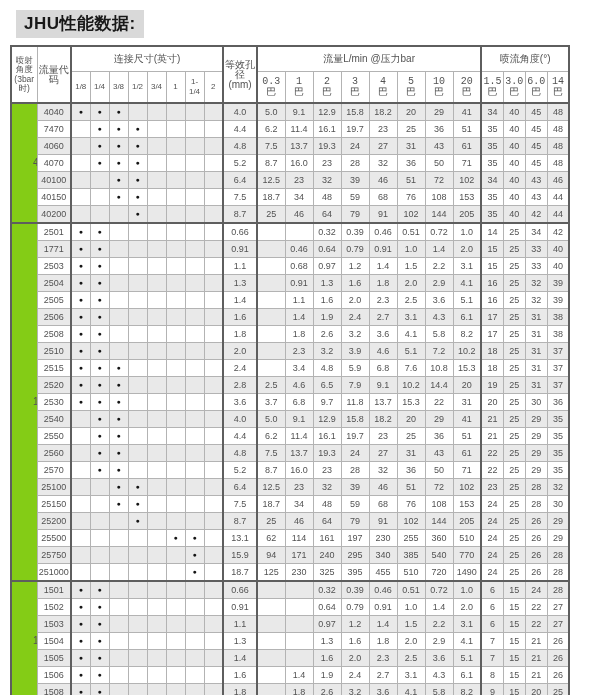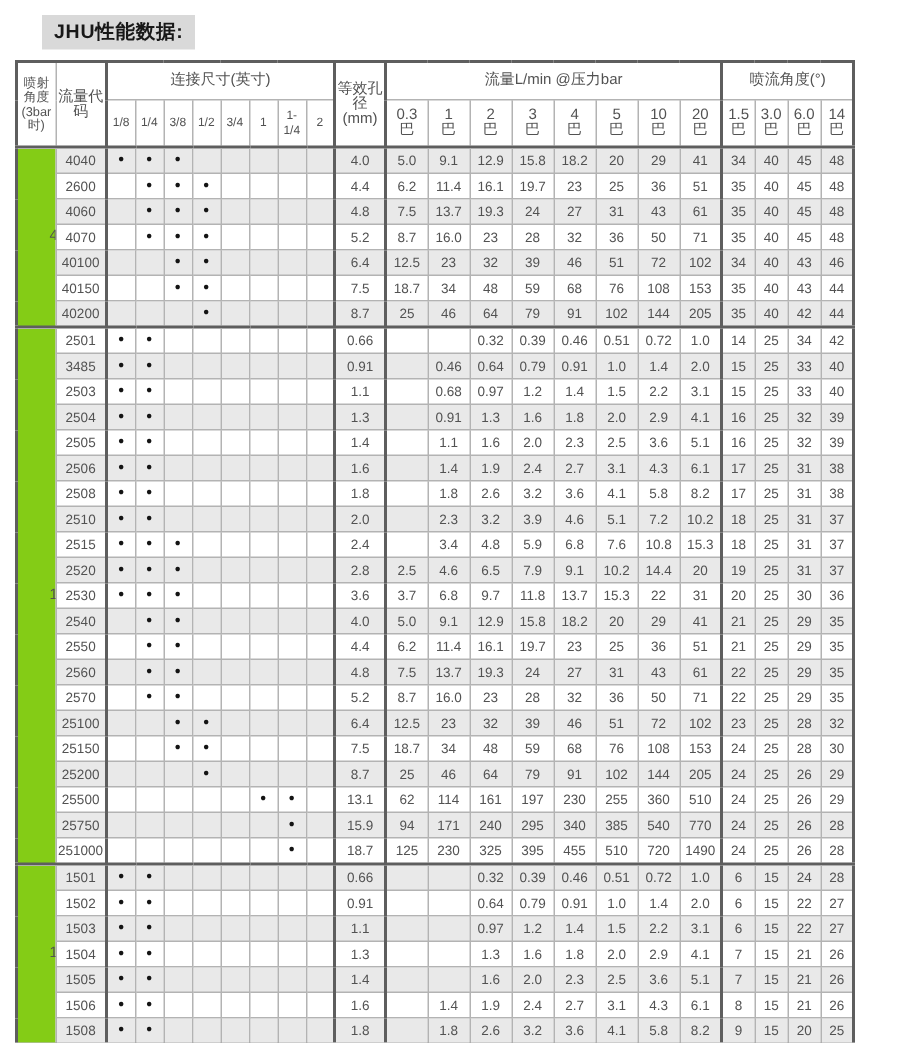--- a/index.html
+++ b/index.html
@@ -1,31 +1,31 @@
 <!DOCTYPE html>
 <html><head>
 <meta charset="utf-8">
 <style>
   html,body{margin:0;padding:0;background:#ffffff;}
   body{width:601px;height:695px;font-family:"Liberation Sans","DejaVu Sans",sans-serif;}
   .page{padding:8px 0 0 10px;}
-  .title{display:inline-block;margin:2px 0 7px 18px;padding:2px 8px 3px 8px;
-         background:#d9d9d9;color:#181818;font-size:13px;font-weight:bold;letter-spacing:0.5px;}
+  .title{display:inline-block;margin:2px 0 7px 6px;padding:2px 8px 3px 8px;
+         background:#d9d9d9;color:#181818;font-size:17px;font-weight:bold;letter-spacing:0.5px;}
   table{border-collapse:collapse;table-layout:fixed;width:558px;border:2px solid #5e5e5e;background:#fff;}
   col.c-angle{width:26px;} col.c-code{width:34px;} col.c-conn{width:19px;}
   col.c-orif{width:34px;} col.c-flow{width:28px;} col.c-spray{width:22px;}
   th,td{border:1px solid #b3b3b3;text-align:center;vertical-align:middle;padding:0;
         color:#525252;overflow:hidden;background:#fff;}
   thead th{font-weight:normal;font-size:10px;line-height:10px;}
   thead tr.h1 th{height:24px;margin-top:15px;}
   thead tr.h2 th{height:30px;}
   th.conn-size{font-size:8px;}
   .wrap-all{word-break:break-all;font-size:8.5px;line-height:9.5px;}
   .unit{display:block;}
-  .pv{display:block;}
+  .pv{display:block;font-family:Liberation Mono, monospace;}
   tbody td{height:16px;font-size:9px;line-height:16px;white-space:nowrap;}
   tbody td.dot-cell{font-size:7px;color:#141414;}
   tbody td.angle-cell{font-size:10px;background:#fff;}
   tr.shade td{background:#e9e9e9;}
   tr.shade td.angle-cell,tbody td.angle-cell{background:#84cc16;padding-left:21px;}
   .gb{border-left:2px solid #5e5e5e;}
   tr.group-start td{border-top:2px solid #5e5e5e;}
 </style>
 </head>
 <body>
@@ -147,21 +147,21 @@
           <td class="num-cell">18.2</td>
           <td class="num-cell">20</td>
           <td class="num-cell">29</td>
           <td class="num-cell">41</td>
           <td class="num-cell gb">34</td>
           <td class="num-cell">40</td>
           <td class="num-cell">45</td>
           <td class="num-cell">48</td>
         </tr>
         <tr>
-          <td class="code-cell">2600</td>
+          <td class="code-cell">7470</td>
           <td class="dot-cell gb"></td>
           <td class="dot-cell">●</td>
           <td class="dot-cell">●</td>
           <td class="dot-cell">●</td>
           <td class="dot-cell"></td>
           <td class="dot-cell"></td>
           <td class="dot-cell"></td>
           <td class="dot-cell"></td>
           <td class="num-cell gb">4.4</td>
           <td class="num-cell gb">6.2</td>
@@ -316,21 +316,21 @@
           <td class="num-cell">0.46</td>
           <td class="num-cell">0.51</td>
           <td class="num-cell">0.72</td>
           <td class="num-cell">1.0</td>
           <td class="num-cell gb">14</td>
           <td class="num-cell">25</td>
           <td class="num-cell">34</td>
           <td class="num-cell">42</td>
         </tr>
         <tr class="shade">
-          <td class="code-cell">3485</td>
+          <td class="code-cell">1771</td>
           <td class="dot-cell gb">●</td>
           <td class="dot-cell">●</td>
           <td class="dot-cell"></td>
           <td class="dot-cell"></td>
           <td class="dot-cell"></td>
           <td class="dot-cell"></td>
           <td class="dot-cell"></td>
           <td class="dot-cell"></td>
           <td class="num-cell gb">0.91</td>
           <td class="num-cell gb"></td>

